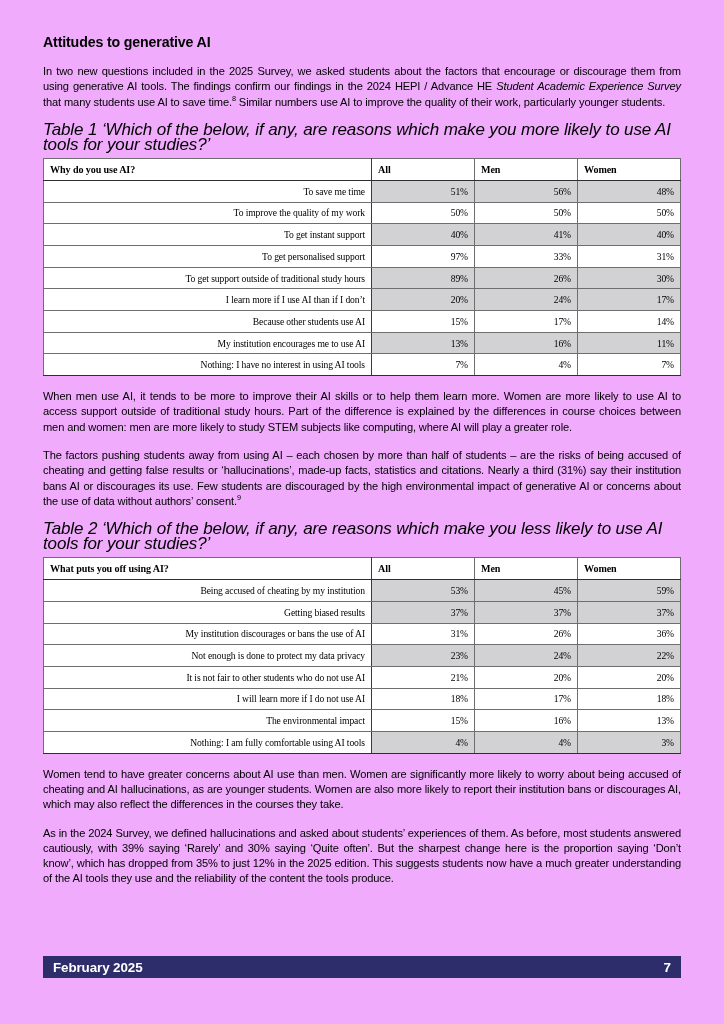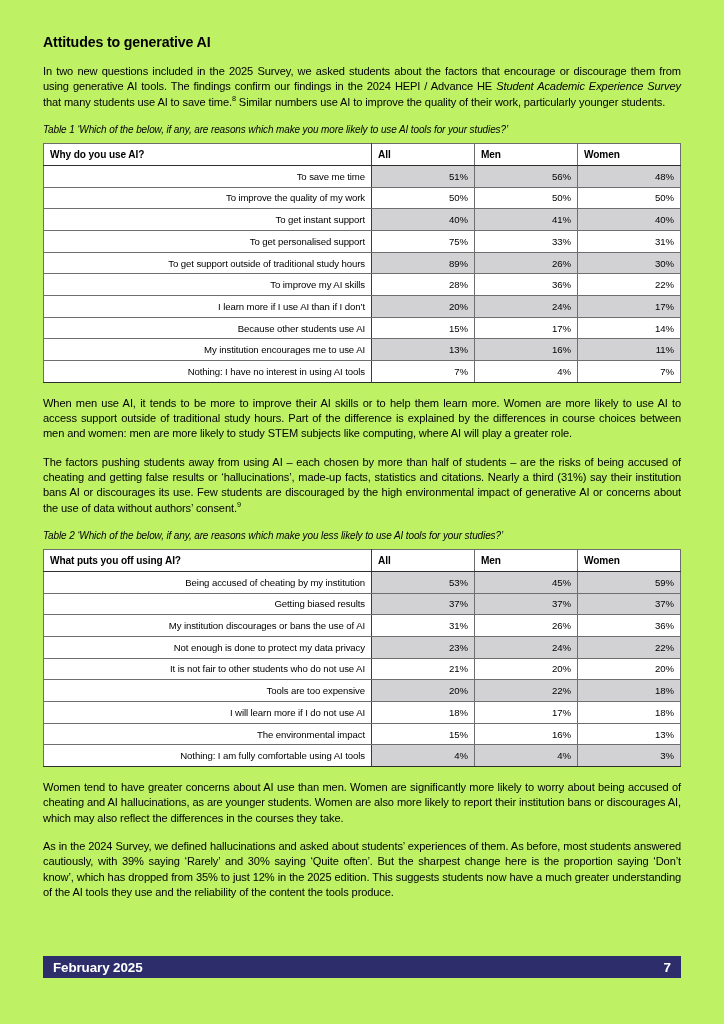--- a/index.html
+++ b/index.html
@@ -13,21 +13,21 @@
     position: relative;
     font-family: "Liberation Sans", sans-serif;
     color: #000000;
     overflow: hidden;
   }
   .page {
     position: absolute;
     left: 0; top: 0;
     width: 724px;
     height: 1024px;
-    background: #bef264;
+    background: #f0abfc;
   }
   .content {
     position: absolute;
     left: 43px;
     top: 34px;
     width: 638px;
   }
 
   
   .section-title {
@@ -46,34 +46,35 @@
   }
   p.body.last { margin-bottom: 0; }
   .it { font-style: italic; }
   sup {
     font-size: 7.3px;
     vertical-align: super;
     line-height: 0;
   }
 
   .table-caption {
-    font-size: 10px;
+    font-size: 17px;
     font-style: italic;
     line-height: 15px;
     margin: 0 0 6px 0;
     letter-spacing: -0.12px;
   }
 
   
   table.data-table {
     width: 638px;
     border-collapse: collapse;
     table-layout: fixed;
     margin: 0 0 13px 0;
     border: 1px solid #3d3d3d;
+    font-family: Liberation Serif, serif;
   }
   table.data-table col.c-label { width: 328px; }
   table.data-table col.c-num   { width: 103px; }
 
   table.data-table th,
   table.data-table td {
     border: 1px solid #6e6e6e;
     padding: 0 6px;
     height: 20.7px;
     font-size: 9.6px;
@@ -171,35 +172,29 @@
             <td class="num">50%</td>
           </tr>
           <tr class="shaded">
             <td class="label">To get instant support</td>
             <td class="num">40%</td>
             <td class="num">41%</td>
             <td class="num">40%</td>
           </tr>
           <tr>
             <td class="label">To get personalised support</td>
-            <td class="num">75%</td>
+            <td class="num">97%</td>
             <td class="num">33%</td>
             <td class="num">31%</td>
           </tr>
           <tr class="shaded">
             <td class="label">To get support outside of traditional study hours</td>
             <td class="num">89%</td>
             <td class="num">26%</td>
             <td class="num">30%</td>
-          </tr>
-          <tr>
-            <td class="label">To improve my AI skills</td>
-            <td class="num">28%</td>
-            <td class="num">36%</td>
-            <td class="num">22%</td>
           </tr>
           <tr class="shaded">
             <td class="label">I learn more if I use AI than if I don’t</td>
             <td class="num">20%</td>
             <td class="num">24%</td>
             <td class="num">17%</td>
           </tr>
           <tr>
             <td class="label">Because other students use AI</td>
             <td class="num">15%</td>
@@ -266,26 +261,20 @@
             <td class="num">23%</td>
             <td class="num">24%</td>
             <td class="num">22%</td>
           </tr>
           <tr>
             <td class="label">It is not fair to other students who do not use AI</td>
             <td class="num">21%</td>
             <td class="num">20%</td>
             <td class="num">20%</td>
           </tr>
-          <tr class="shaded">
-            <td class="label">Tools are too expensive</td>
-            <td class="num">20%</td>
-            <td class="num">22%</td>
-            <td class="num">18%</td>
-          </tr>
           <tr>
             <td class="label">I will learn more if I do not use AI</td>
             <td class="num">18%</td>
             <td class="num">17%</td>
             <td class="num">18%</td>
           </tr>
           <tr>
             <td class="label">The environmental impact</td>
             <td class="num">15%</td>
             <td class="num">16%</td>

